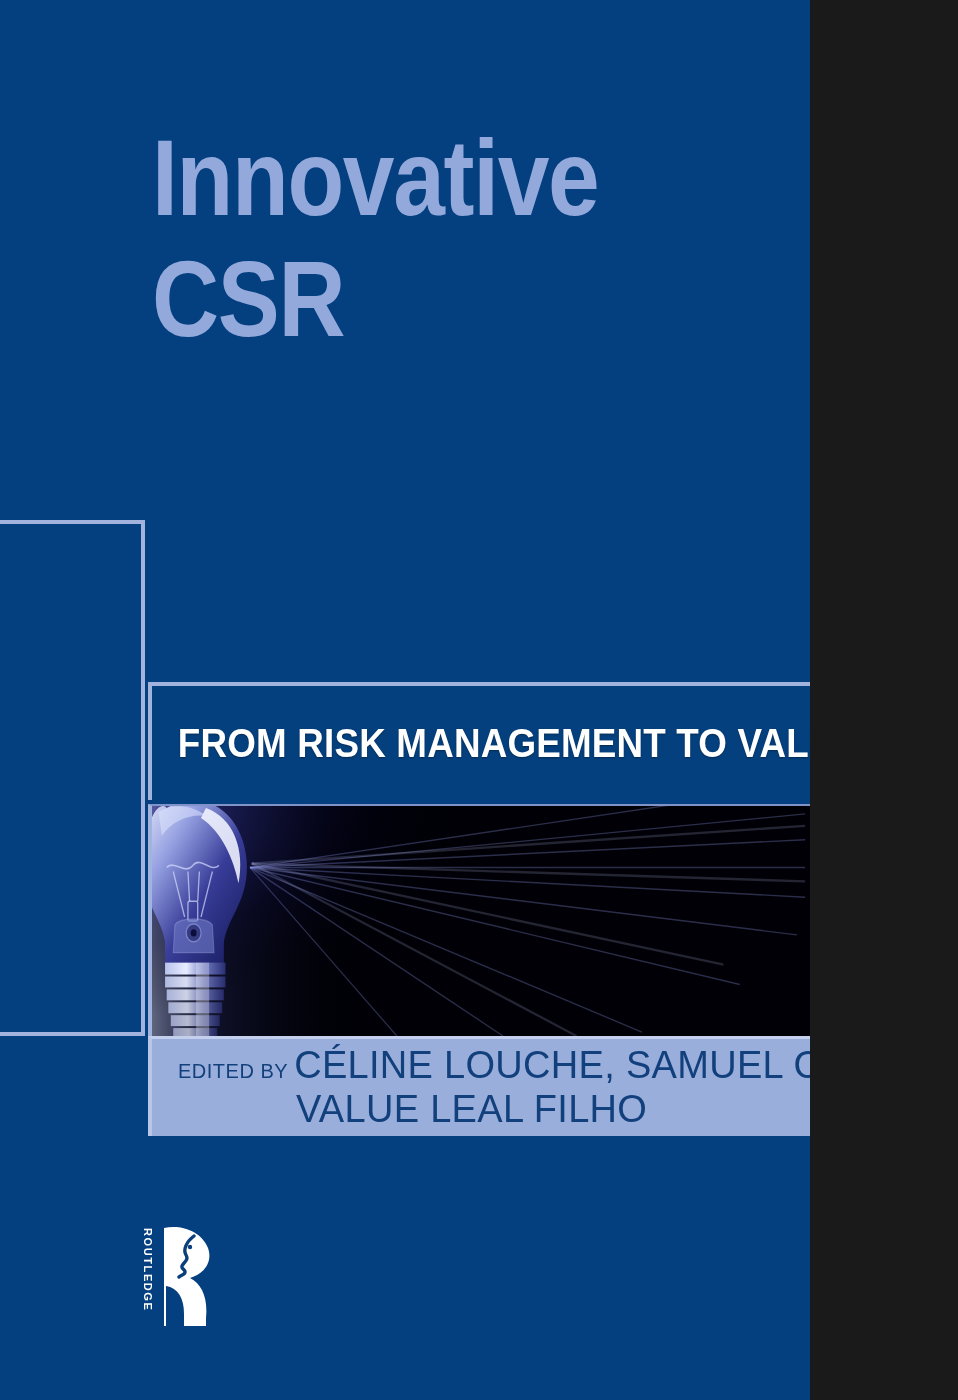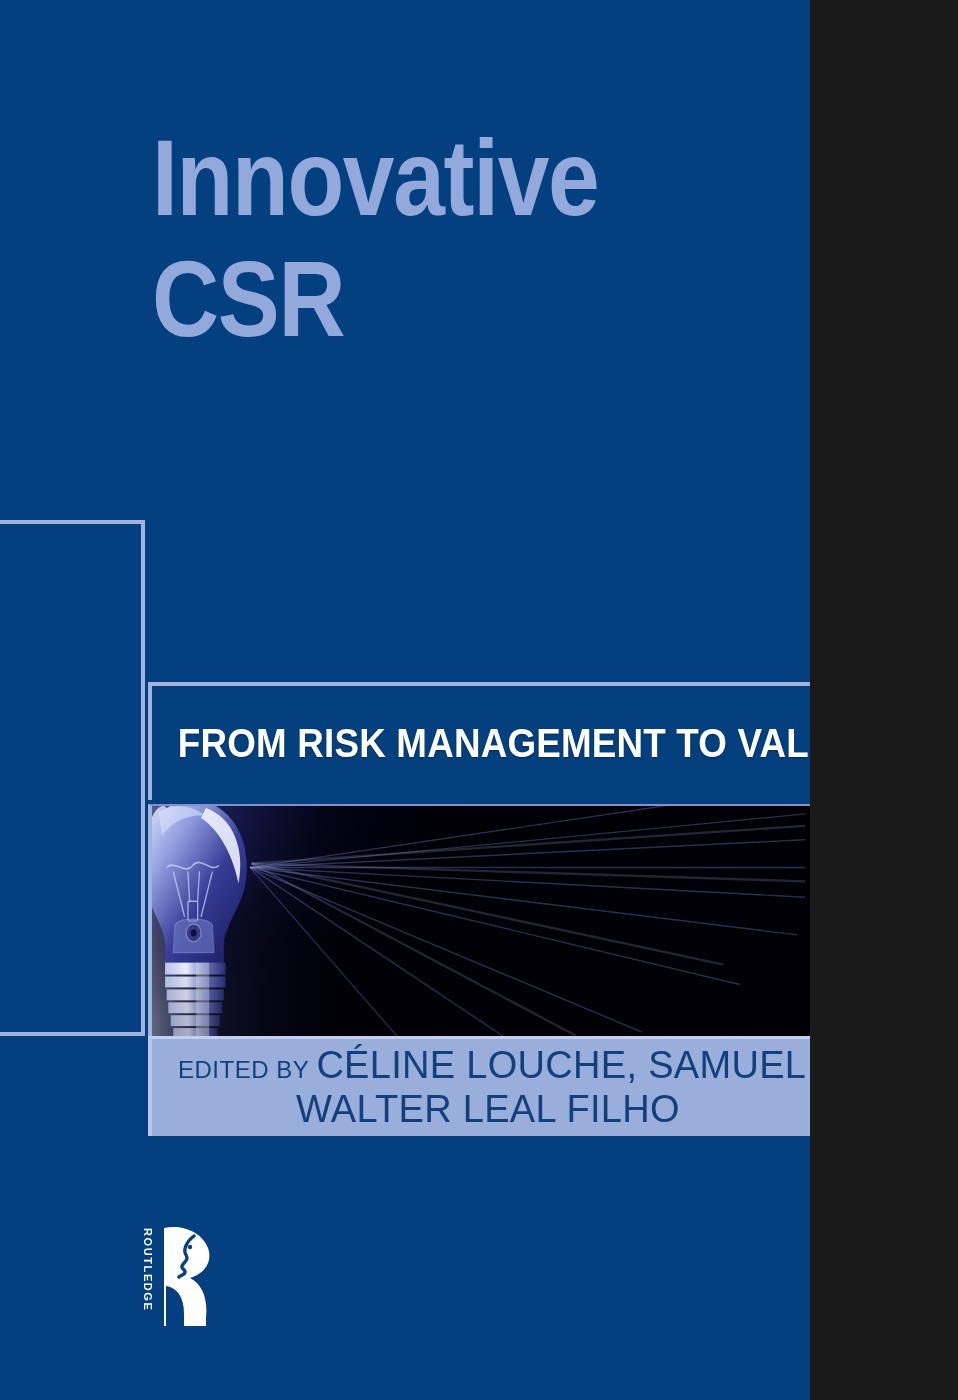--- a/index.html
+++ b/index.html
@@ -114,21 +114,21 @@
     padding-left: 26px;
   }
   .ed-line {
     color: #12407c;
     font-family: "Liberation Serif", serif;
     font-size: 0px;
     line-height: 1.14;
     white-space: nowrap;
   }
   .ed-small {
-    font-size: 24px;
+    font-size: 20px;
     letter-spacing: 0.5px;
     font-family: "Liberation Sans", sans-serif;
     font-weight: normal;
   }
   .ed-big {
     font-size: 38px;
     letter-spacing: 0.3px;
     font-family: "Liberation Sans", sans-serif;
     font-weight: normal;
   }
@@ -264,21 +264,21 @@
         <rect x="54" y="158" width="16" height="74" fill="#ffffff" opacity="0.30"></rect>
       </g>
     </svg>
   </div>
 
   <div class="editors-band">
     <div class="ed-line">
       <span class="ed-small">EDITED BY</span><span class="ed-small">&nbsp;</span><span class="ed-big">CÉLINE LOUCHE, SAMUEL O. IDOWU</span>
     </div>
     <div class="ed-line ed-line2">
-      <span class="ed-big">WALTER LEAL FILHO</span>
+      <span class="ed-big">VALUE LEAL FILHO</span>
     </div>
   </div>
 
   <div class="routledge">
     <svg viewBox="0 0 120 110">
       <g fill="#ffffff">
 
         <text x="24" y="6" transform="rotate(90 24 6)" font-family="'Liberation Sans', sans-serif" font-size="11" font-weight="bold" letter-spacing="1.6">ROUTLEDGE</text>
 
         <path d="M44 6

